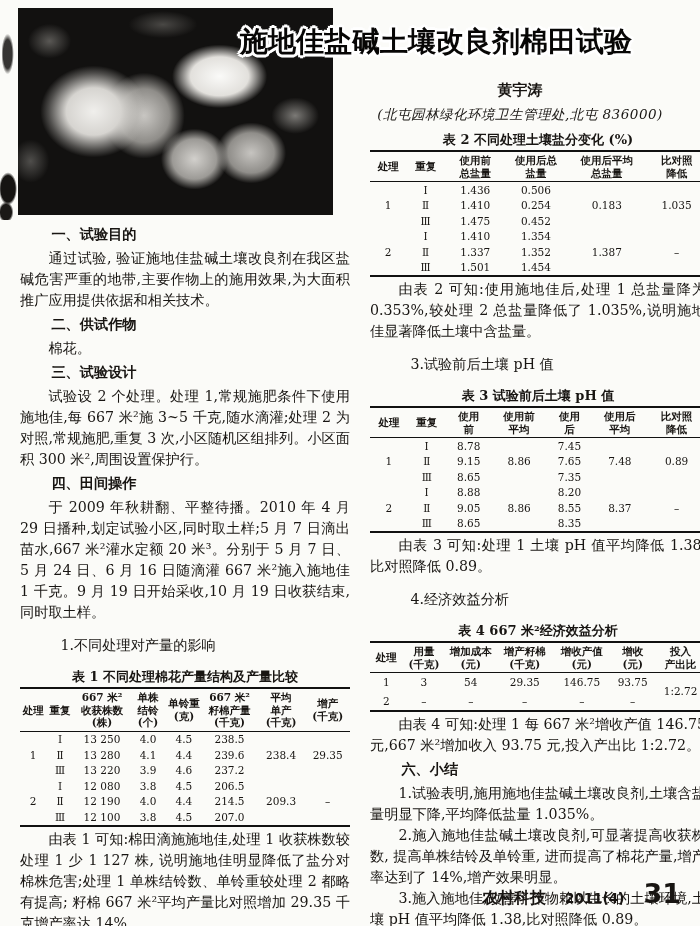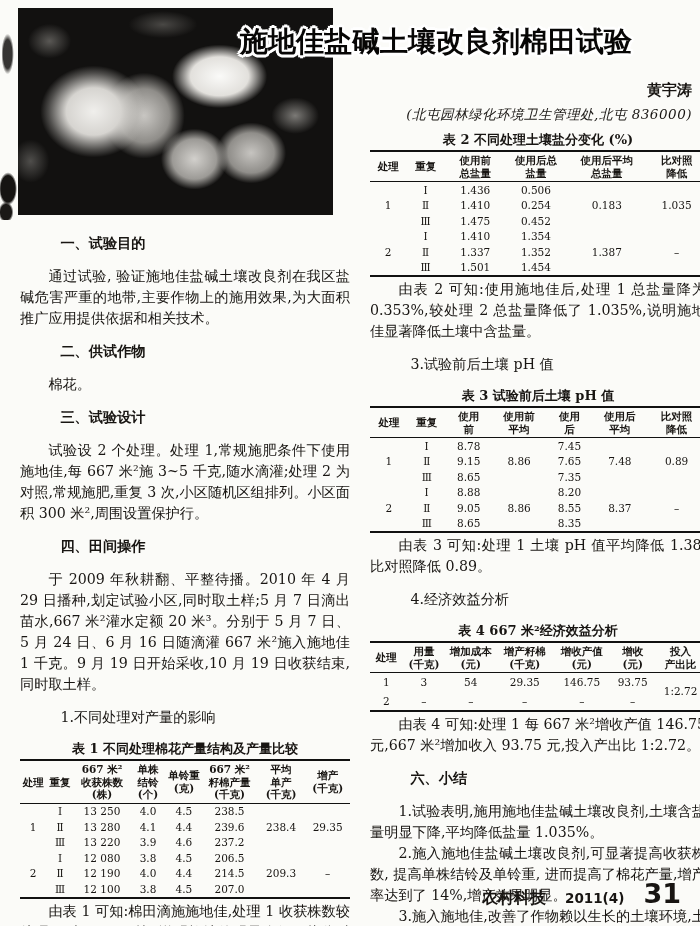--- a/index.html
+++ b/index.html
@@ -33,30 +33,30 @@
 
   
   .title{
     position:absolute;left:172px;top:20px;width:528px;text-align:center;
     font-family:"DejaVu Sans","Liberation Sans",sans-serif;
     font-weight:bold;font-size:28px;line-height:44px;letter-spacing:0;
     color:#070605;
     text-shadow:-2px -2px 0 #fff,2px -2px 0 #fff,-2px 2px 0 #fff,2px 2px 0 #fff,
                 -3px 0 0 #fff,3px 0 0 #fff,0 -3px 0 #fff,0 3px 0 #fff;
   }
-  .author-block{position:absolute;left:348px;top:80px;width:344px;text-align:right;}
+  .author-block{position:absolute;left:348px;top:80px;width:344px;text-align:center;}
   .author{font-family:"DejaVu Sans","Liberation Sans",sans-serif;font-weight:bold;font-size:15px;line-height:20px;}
   .affiliation{font-style:italic;font-size:13.5px;line-height:20px;margin-top:4px;letter-spacing:.5px;}
 
   
   .col{position:absolute;text-align:justify;font-size:14.2px;line-height:21px;}
   .col-left{left:20px;top:221px;width:330px;}
   .col-right{left:370px;top:128px;width:336px;}
   .p{margin:0;text-indent:2em;}
-  .h-sec{margin:12px;text-indent:2em;font-family:"DejaVu Sans","Liberation Sans",sans-serif;font-weight:bold;font-size:14.2px;}
+  .h-sec{margin:3px;text-indent:2em;font-family:"DejaVu Sans","Liberation Sans",sans-serif;font-weight:bold;font-size:14.2px;}
   .h-sub{margin:12px;text-indent:2em;}
 
   
   .tcap{margin:3px 0 2px;text-align:center;font-weight:bold;font-size:13px;line-height:17px;text-indent:0;}
   table.dt{width:100%;border-collapse:collapse;border-top:2px solid #111;border-bottom:2px solid #111;
     table-layout:fixed;font-size:10.5px;margin-bottom:2px;}
   table.dt th{border-bottom:1.2px solid #111;font-weight:bold;padding:2px 0;line-height:12.5px;
     white-space:pre-line;text-align:center;vertical-align:middle;font-family:"DejaVu Serif","Liberation Serif",serif;}
   table.dt td{padding:1.5px 0;text-align:center;line-height:12.5px;vertical-align:middle;}
   table.dt .rs{vertical-align:middle;}

